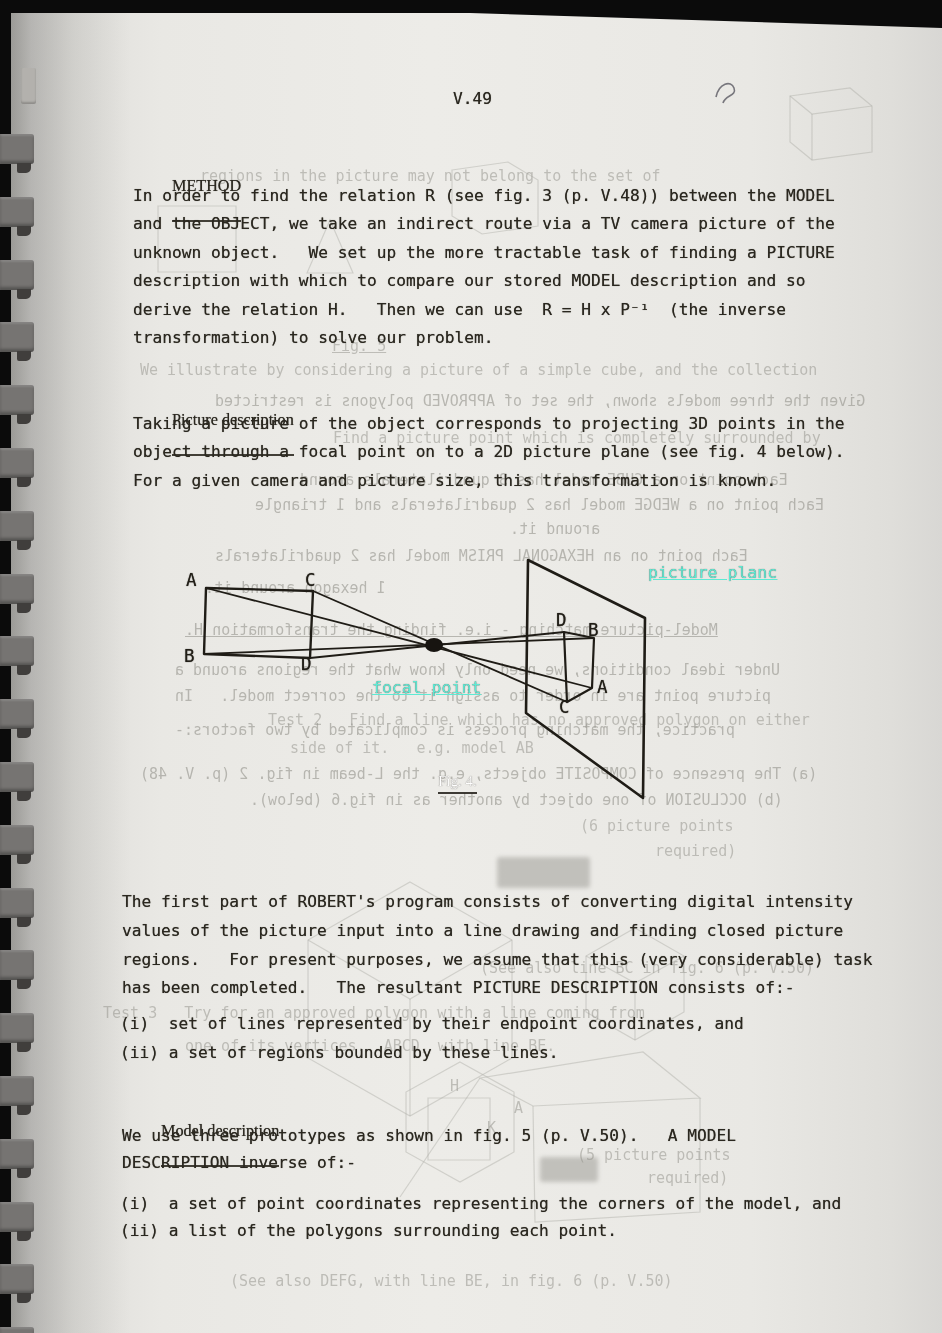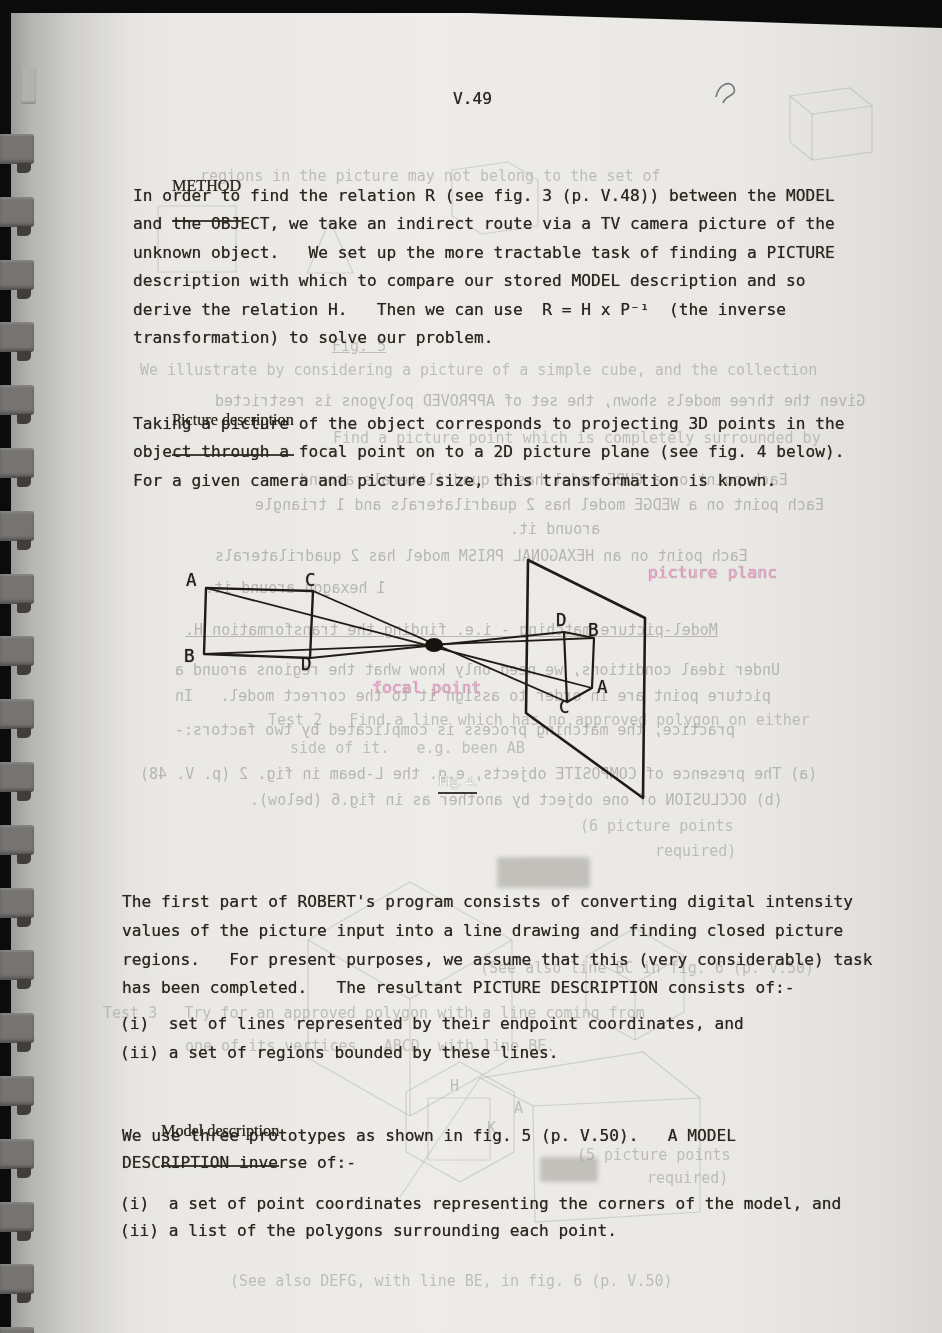--- a/index.html
+++ b/index.html
@@ -19,22 +19,22 @@
   .tab-stub{position:absolute;left:21px;top:68px;width:15px;height:36px;background:#b3b1ad;
     border-radius:2px;box-shadow:inset 0 -2px 2px rgba(0,0,0,.2);}
   .txt{position:absolute;color:#2a271f;font-size:16.2px;line-height:28.4px;white-space:pre;
     text-shadow:0 0 .7px rgba(42,39,31,.75);}
   .heading-line{border-bottom:2px solid rgba(42,39,31,.88);padding-bottom:19px;display:inline-block;font-family:Liberation Serif, serif;}
   .bleed{position:absolute;font-size:15px;color:#94938c;opacity:.52;white-space:pre;line-height:20px;}
   .bleed.mir{transform:scaleX(-1);opacity:.6;}
   .bleed.ul{text-decoration:underline;}
   .flabel{position:absolute;color:#211e17;font-size:17.5px;white-space:pre;
     text-shadow:0 0 1px rgba(33,30,23,.85);}
-  .fannot{position:absolute;color:#f9a8d4;font-size:16.5px;white-space:pre;
-    text-shadow:0 0 .9px rgba(36,33,26,.8);}
+  .fannot{position:absolute;color:#5eead4;font-size:16.5px;white-space:pre;
+    text-shadow:0 0 .9px rgba(36,33,26,.8);text-decoration:underline;}
   .fcap{position:absolute;color:#ffffff;font-size:15px;white-space:pre;
     border-bottom:2px solid rgba(36,33,26,.88);padding-bottom:2px;
     text-shadow:0 0 .9px rgba(36,33,26,.8);font-family:Liberation Serif, serif;}
   svg.overlay{position:absolute;left:0;top:0;pointer-events:none;}
   .smudge{position:absolute;background:#8f8e88;opacity:.45;filter:blur(2px);border-radius:3px;}
 </style>
 </head>
 <body>
 
 <div class="page">
@@ -98,21 +98,21 @@
       <div class="bleed mir" style="left: 300px; top: 470px;">Each point on a CUBE model has 3 quadrilaterals around</div>
       <div class="bleed mir" style="left: 255px; top: 495px;">Each point on a WEDGE model has 2 quadrilaterals and 1 triangle</div>
       <div class="bleed mir" style="left: 510px; top: 519px;">around it.</div>
       <div class="bleed mir" style="left: 215px; top: 546px;">Each point on an HEXAGONAL PRISM model has 2 quadrilaterals</div>
       <div class="bleed mir" style="left: 205px; top: 578px;">1 hexagon around it.</div>
       <div class="bleed mir ul" style="left: 185px; top: 620px;">Model-picture matching - i.e. finding the transformation H.</div>
       <div class="bleed mir" style="left: 175px; top: 660px;">Under ideal conditions, we need only know what the regions around a</div>
       <div class="bleed mir" style="left: 175px; top: 686px;">picture point are in order to assign it to the correct model.   In</div>
       <div class="bleed" style="left: 268px; top: 710px;">Test 2   Find a line which has no approved polygon on either</div>
       <div class="bleed mir" style="left: 175px; top: 720px;">practice, the matching process is complicated by two factors:-</div>
-      <div class="bleed" style="left: 290px; top: 738px;">side of it.   e.g. been AB</div>
+      <div class="bleed" style="left: 290px; top: 738px;">side of it.   e.g. model AB</div>
       <div class="bleed mir" style="left: 140px; top: 764px;">(a) The presence of COMPOSITE objects, e.g. the L-beam in fig. 2 (p. V. 48)</div>
       <div class="bleed mir" style="left: 250px; top: 790px;">(b) OCCLUSION of one object by another as in fig.6 (below).</div>
       <div class="bleed" style="left: 580px; top: 816px;">(6 picture points</div>
       <div class="bleed" style="left: 655px; top: 841px;">required)</div>
       <div class="bleed" style="left: 480px; top: 958px;">(See also line BC in fig. 6 (p. V.50)</div>
       <div class="bleed" style="left: 103px; top: 1003px;">Test 3   Try for an approved polygon with a line coming from</div>
       <div class="bleed" style="left: 185px; top: 1036px;">one of its vertices.  ABCD, with line BE.</div>
       <div class="bleed" style="left: 450px; top: 1076px;">H</div>
       <div class="bleed" style="left: 514px; top: 1098px;">A</div>
       <div class="bleed" style="left: 487px; top: 1118px;">K</div>

